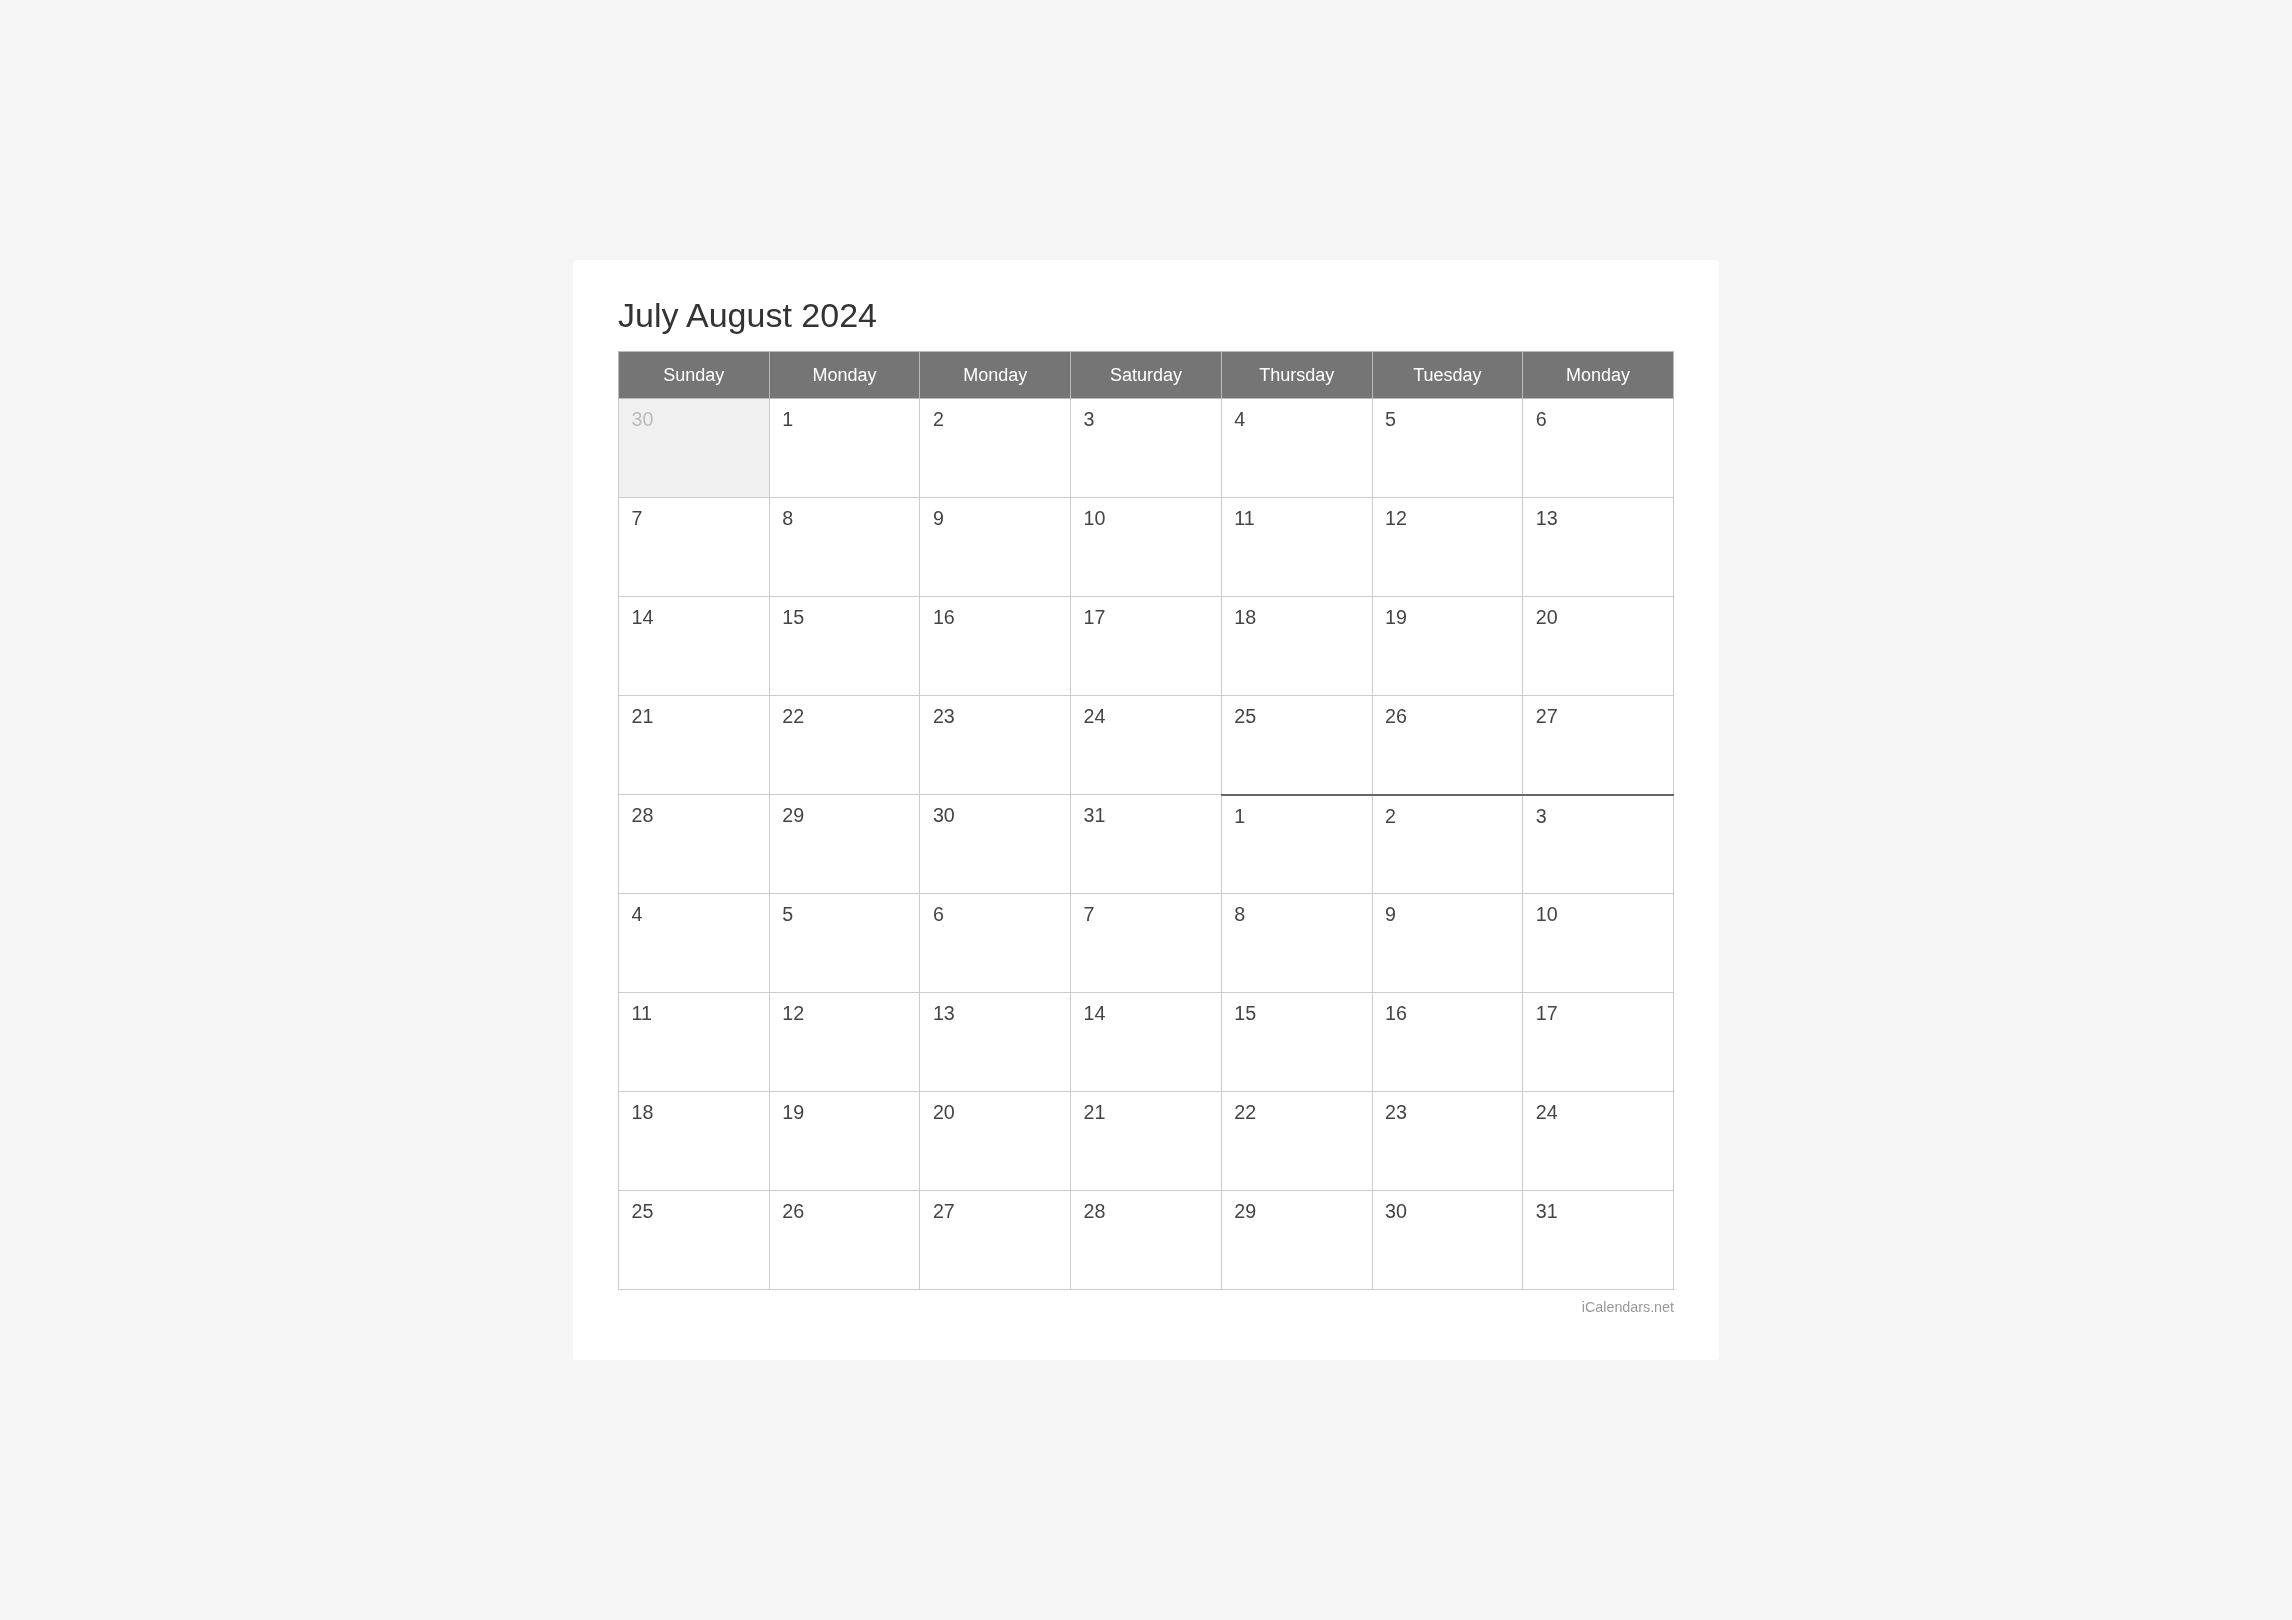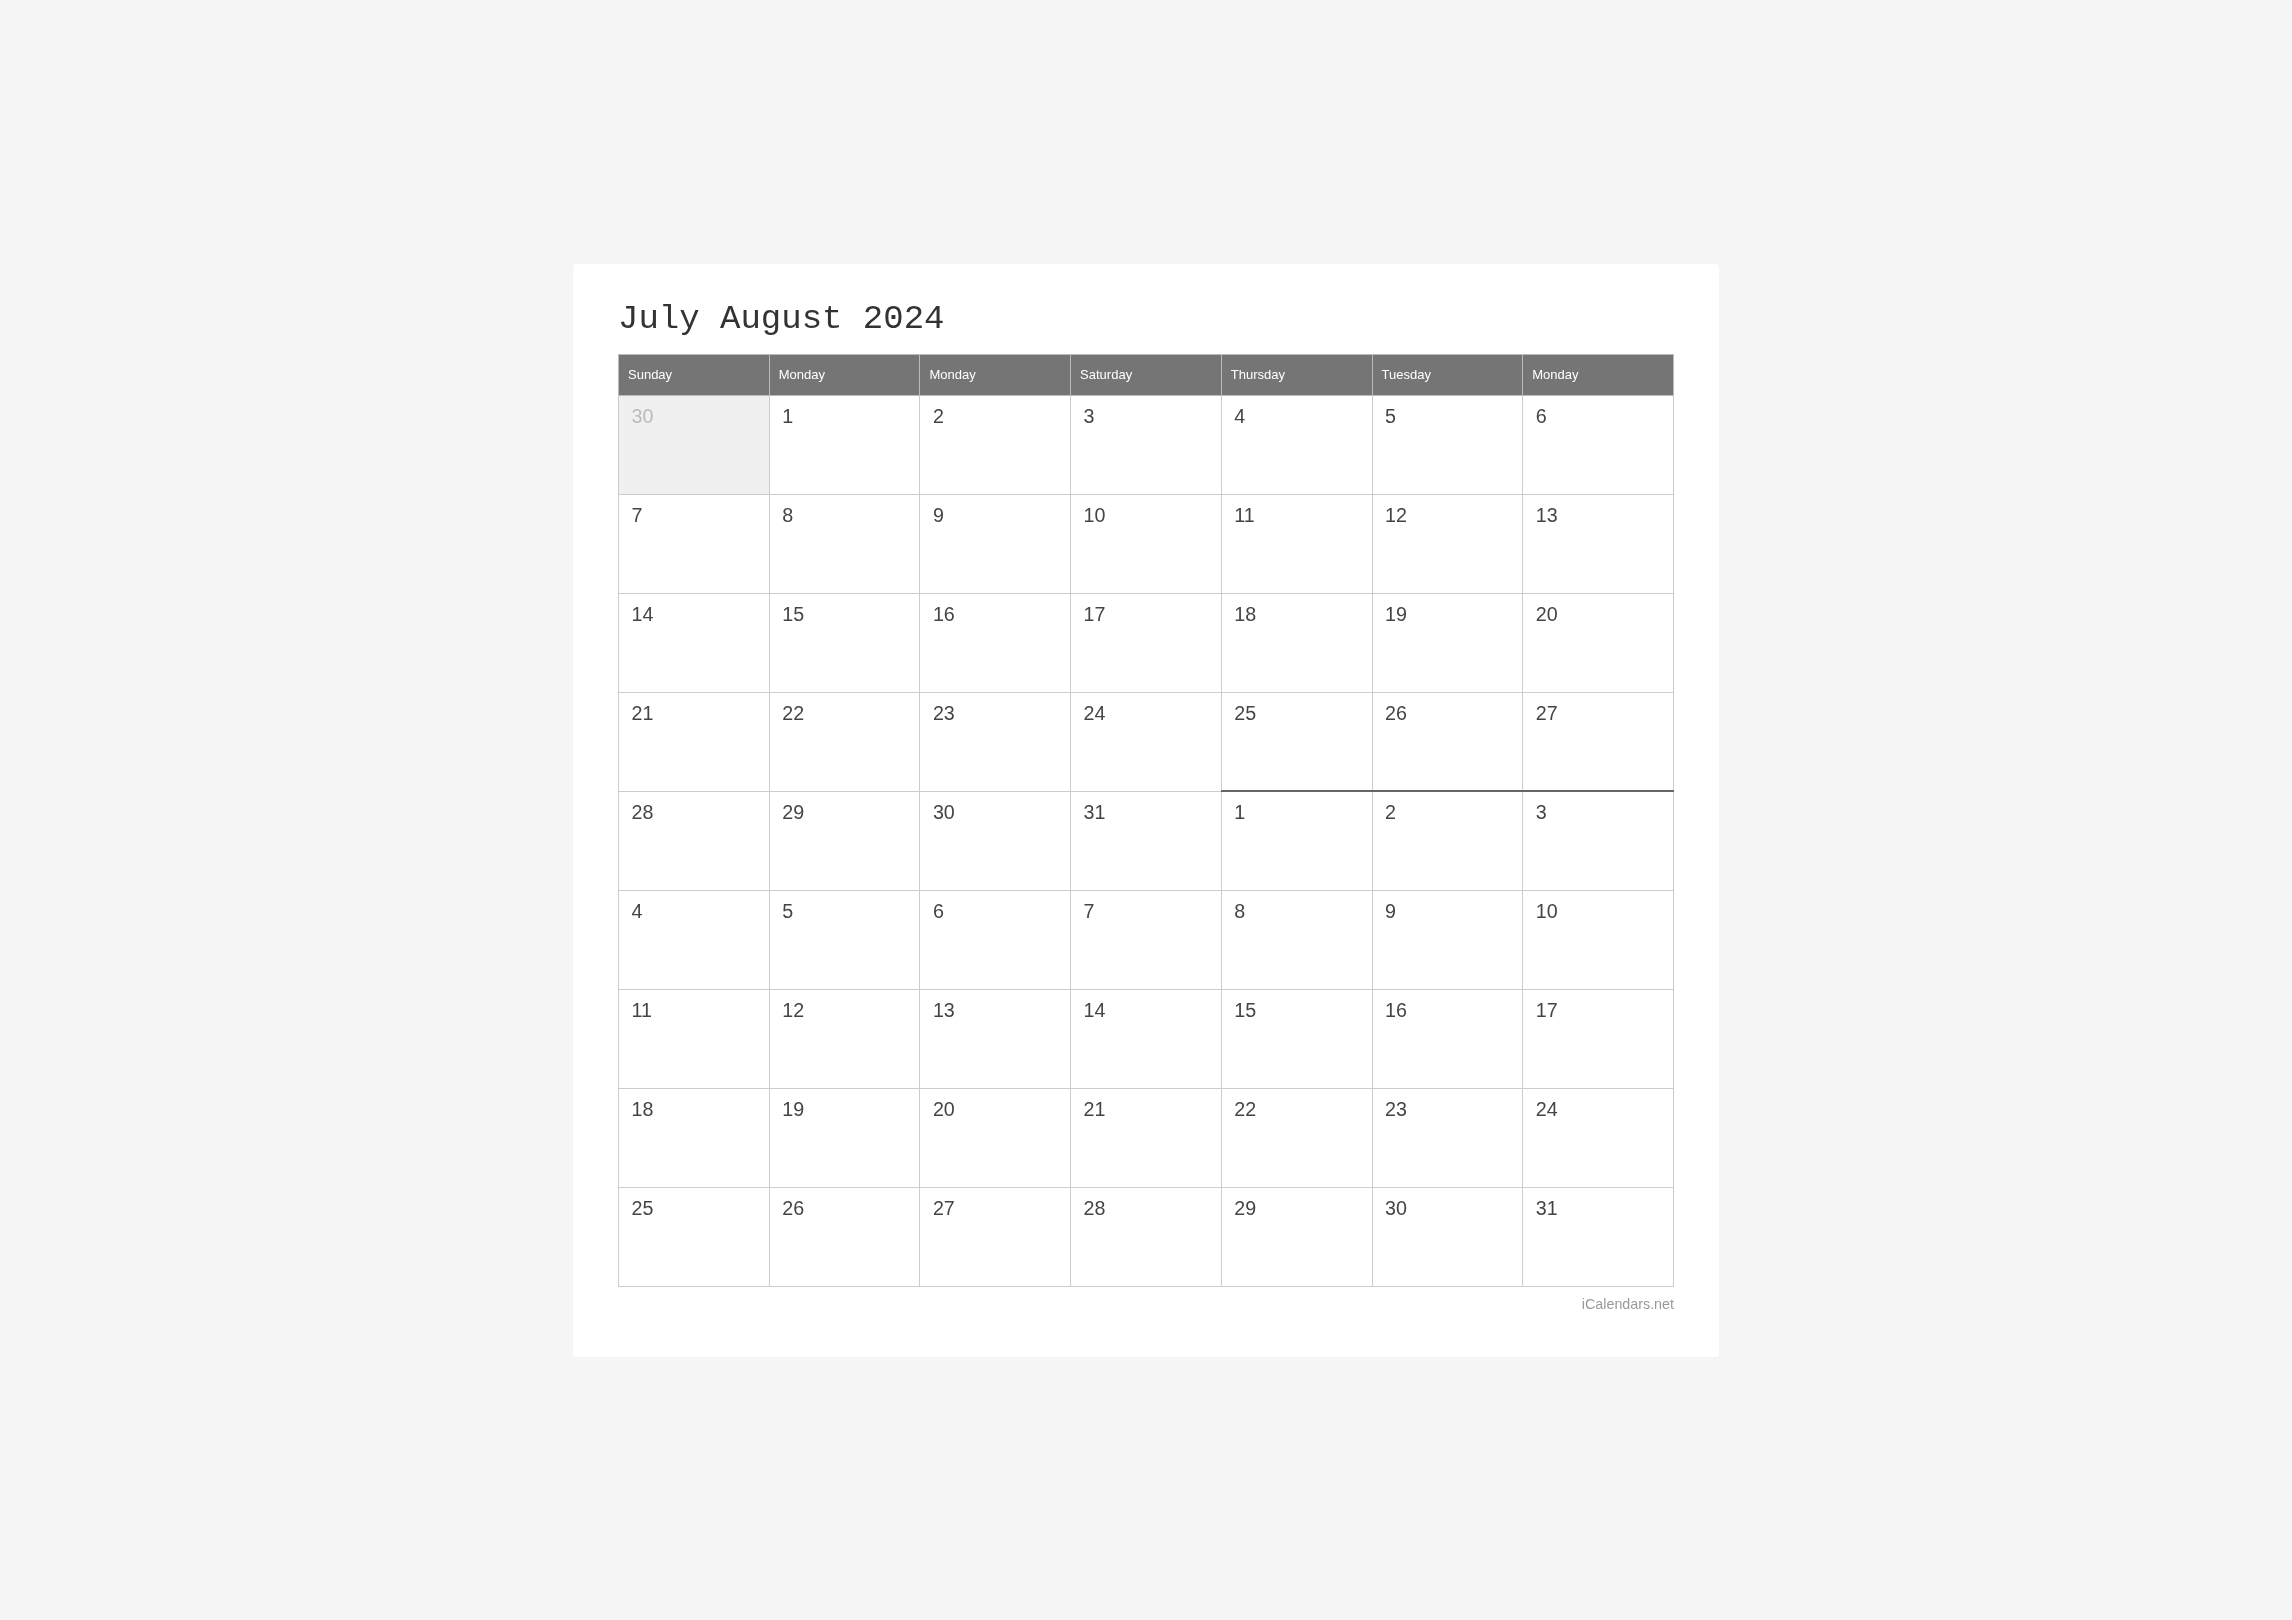--- a/index.html
+++ b/index.html
@@ -25,34 +25,33 @@
       width: 1146px;
       max-width: 100%;
       position: relative;
     }
 
     .calendar-title {
       font-size: 34px;
       font-weight: 400;
       color: #333;
       margin-bottom: 16px;
-      font-family: Liberation Mono, monospace;
     }
 
     .calendar-table {
       width: 100%;
       border-collapse: collapse;
     }
 
     .calendar-table thead tr th {
       background: #757575;
       color: #fff;
       font-weight: 400;
-      font-size: 13px;
-      text-align: left;
+      font-size: 18px;
+      text-align: center;
       padding: 12.5px 9px;
       border: 0.9px solid #bbb;
     }
 
     .calendar-table tbody tr td {
       border: 0.9px solid #ccc;
       vertical-align: top;
       padding: 9px 12.5px;
       height: 99px;
       font-size: 19.7px;

